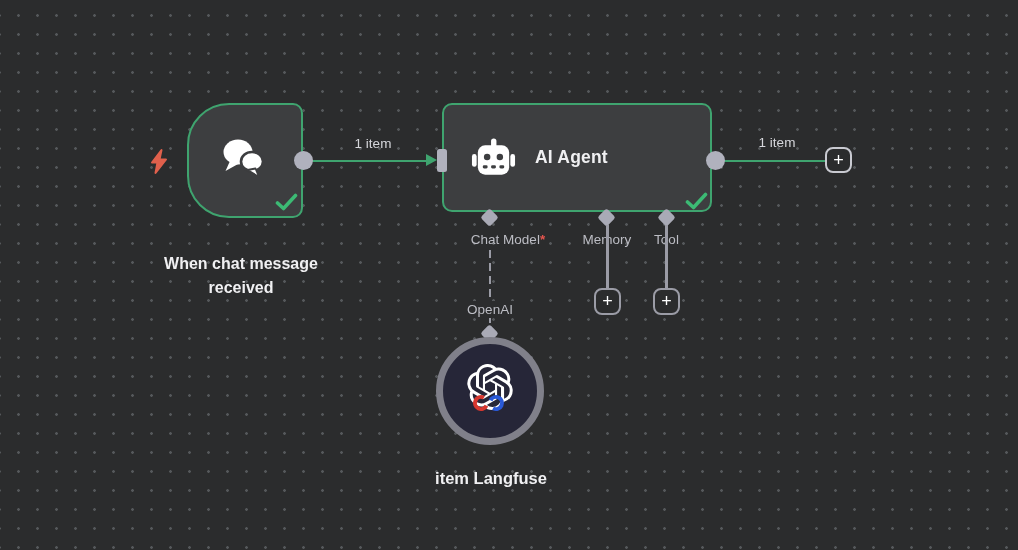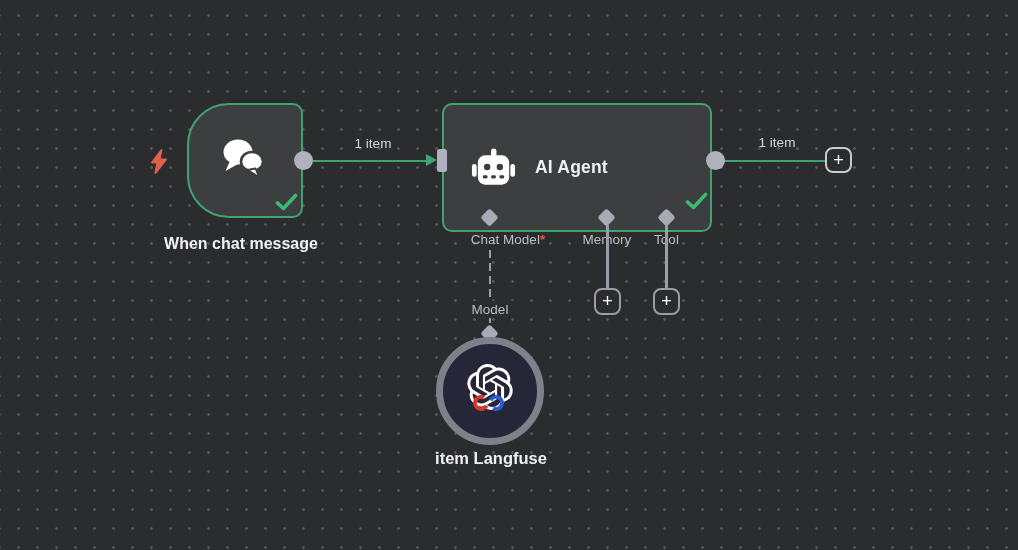--- a/index.html
+++ b/index.html
@@ -6,27 +6,27 @@
   #canvas {
     position:relative; width:1018px; height:550px; overflow:hidden;
     background-color:#2b2c2d;
     background-image: radial-gradient(circle, #55585b 1.1px, transparent 1.6px);
     background-size:19px 19px; background-position:9px 6px;
     font-family:Liberation Sans, sans-serif;
   }
   
   .node { position:absolute; background:#3d3e40; border:2px solid #3fa46f; box-sizing:border-box; }
   #node-trigger { left:187px; top:103px; width:116px; height:115px; border-radius:42px 10px 10px 42px; }
-  #node-agent   { left:442px; top:103px; width:270px; height:129px; border-radius:10px;
+  #node-agent   { left:442px; top:103px; width:270px; height:109px; border-radius:10px;
                   display:flex; align-items:center; gap:18px; padding-left:26px; }
   #agent-title  { font-size:17.5px; font-weight:700; color:#f0f0f2; letter-spacing:.2px; }
   #node-model   { position:absolute; left:436px; top:337px; width:94px; height:94px;
                   border:7px solid #80808a; border-radius:50%; background:#262638; box-sizing:content-box; }
   
-  .node-title { position:absolute; text-align:center; font-weight:700; color:#f0f0f2; }
+  .node-title { position:absolute; text-align:center; font-weight:700; color:#f0f0f2;margin-top:20px; }
   #trigger-title { left:141px; top:232px; width:200px; font-size:16px; line-height:24px; }
   #model-title   { left:391px; top:447px; width:200px; font-size:16.5px; line-height:23px; }
   
   .out-dot { position:absolute; width:19px; height:19px; border-radius:50%; background:#b0b1bd; }
   #trigger-out { left:294px; top:151px; }
   #agent-out   { left:706px; top:151px; }
   #agent-in-port { position:absolute; left:437px; top:149px; width:10px; height:23px;
                    border-radius:2.5px; background:#b0b1bd; }
   .diamond { position:absolute; width:13px; height:13px; background:#a9aab6;
              transform:rotate(45deg); border-radius:2.5px; }
@@ -89,20 +89,21 @@
     <path d="M11 26 L6.5 36 L20 28.5 Z" fill="#ffffff"></path>
     <ellipse cx="33" cy="26.5" rx="11" ry="9.5" fill="#ffffff" stroke="#3d3e40" stroke-width="2.6"></ellipse>
     <path d="M36.5 33.5 L40 42 L28.5 35 Z" fill="#ffffff" stroke="#3d3e40" stroke-width="1.8" stroke-linejoin="round"></path>
   </svg>
   <svg class="icon" style="left:275px; top:193px;" width="23" height="18" viewBox="0 0 23 18">
     <polyline points="2.5,10 8.5,15.5 20.5,2.5" fill="none" stroke="#3cba74" stroke-width="3.6" stroke-linecap="round" stroke-linejoin="round"></polyline>
   </svg>
   <div class="out-dot" id="trigger-out"></div>
   <div class="node-title" id="trigger-title">
     <div>When chat message</div>
+    <div>received</div>
   </div>
 
   <div class="node" id="node-agent">
     <svg width="47" height="44" viewBox="0 0 48 44">
       <rect x="21.5" y="2" width="5.5" height="10" rx="2.7" fill="#ffffff"></rect>
       <rect x="8" y="9" width="32" height="30" rx="7.5" fill="#ffffff"></rect>
       <rect x="2" y="18" width="4.8" height="13" rx="2.4" fill="#ffffff"></rect>
       <rect x="41.2" y="18" width="4.8" height="13" rx="2.4" fill="#ffffff"></rect>
       <circle cx="17.5" cy="21" r="3.3" fill="#3d3e40"></circle>
       <circle cx="30.5" cy="21" r="3.3" fill="#3d3e40"></circle>
@@ -135,21 +136,21 @@
     <span>+</span>
   </div>
   <div class="plus-btn" id="plus-tool">
     <span>+</span>
   </div>
   <div class="plus-btn" id="add-next">
     <span>+</span>
   </div>
 
   <div id="edge-model"></div>
-  <div class="port-label" id="model-label">Model</div>
+  <div class="port-label" id="model-label">OpenAI</div>
   <div class="diamond" id="dia-model"></div>
 
   <div id="node-model"></div>
   <svg class="icon" style="left:467px; top:364px;" width="46" height="46" viewBox="0 0 24 24">
     <path fill="#ffffff" d="M22.2819 9.8211a5.9847 5.9847 0 0 0-.5157-4.9108 6.0462 6.0462 0 0 0-6.5098-2.9A6.0651 6.0651 0 0 0 4.9807 4.1818a5.9847 5.9847 0 0 0-3.9977 2.9 6.0462 6.0462 0 0 0 .7427 7.0966 5.98 5.98 0 0 0 .511 4.9107 6.051 6.051 0 0 0 6.5146 2.9001A5.9847 5.9847 0 0 0 13.2599 24a6.0557 6.0557 0 0 0 5.7718-4.2058 5.9894 5.9894 0 0 0 3.9977-2.9001 6.0557 6.0557 0 0 0-.7475-7.073zm-9.022 12.6081a4.4755 4.4755 0 0 1-2.8764-1.0408l.1419-.0804 4.7783-2.7582a.7948.7948 0 0 0 .3927-.6813v-6.7369l2.02 1.1686a.071.071 0 0 1 .038.052v5.5826a4.504 4.504 0 0 1-4.4945 4.4944zm-9.6607-4.1254a4.4708 4.4708 0 0 1-.5346-3.0137l.142.0852 4.783 2.7582a.7712.7712 0 0 0 .7806 0l5.8428-3.3685v2.3324a.0804.0804 0 0 1-.0332.0615L9.74 19.9502a4.4992 4.4992 0 0 1-6.1408-1.6464zM2.3408 7.8956a4.485 4.485 0 0 1 2.3655-1.9728V11.6a.7664.7664 0 0 0 .3879.6765l5.8144 3.3543-2.0201 1.1685a.0757.0757 0 0 1-.071 0l-4.8303-2.7865A4.504 4.504 0 0 1 2.3408 7.8956zm16.5963 3.8558L13.1038 8.364 15.1192 7.2a.0757.0757 0 0 1 .071 0l4.8303 2.7913a4.4944 4.4944 0 0 1-.6765 8.1042v-5.6772a.79.79 0 0 0-.4069-.6813zm2.0107-3.0231l-.142-.0852-4.7735-2.7818a.7759.7759 0 0 0-.7854 0L9.409 9.2297V6.8974a.0662.0662 0 0 1 .0284-.0615l4.8303-2.7866a4.4992 4.4992 0 0 1 6.6802 4.66zM8.3065 12.863l-2.02-1.1638a.0804.0804 0 0 1-.038-.0567V6.0742a4.4992 4.4992 0 0 1 7.3757-3.4537l-.142.0805L8.704 5.459a.7948.7948 0 0 0-.3927.6813zm1.0976-2.3654l2.602-1.4998 2.6069 1.4998v2.9994l-2.5974 1.4997-2.6067-1.4997Z"></path>
   </svg>
   <svg class="icon" style="left:468px; top:393px;" width="46" height="20" viewBox="0 0 46 20">
     <circle cx="28" cy="10" r="6" fill="none" stroke="#2a59d8" stroke-width="4" stroke-dasharray="28 9.7" transform="rotate(205 28 10)"></circle>
     <circle cx="13" cy="10" r="6" fill="none" stroke="#d7372f" stroke-width="4" stroke-dasharray="28 9.7" transform="rotate(25 13 10)"></circle>
   </svg>

